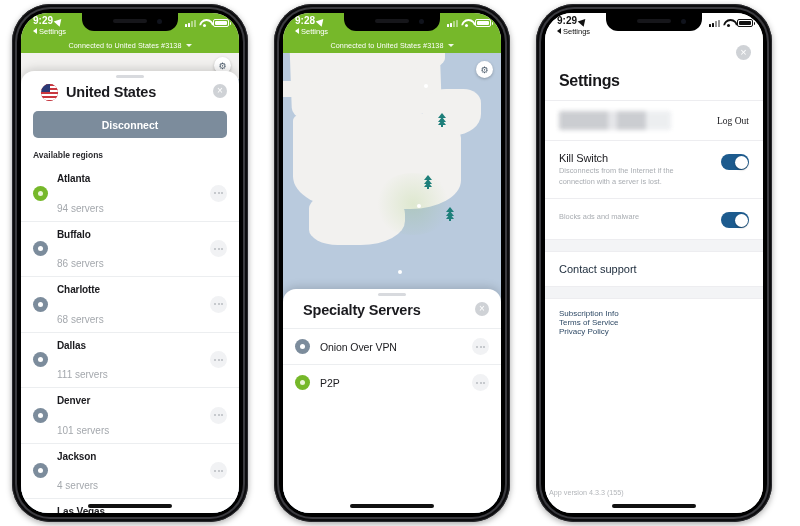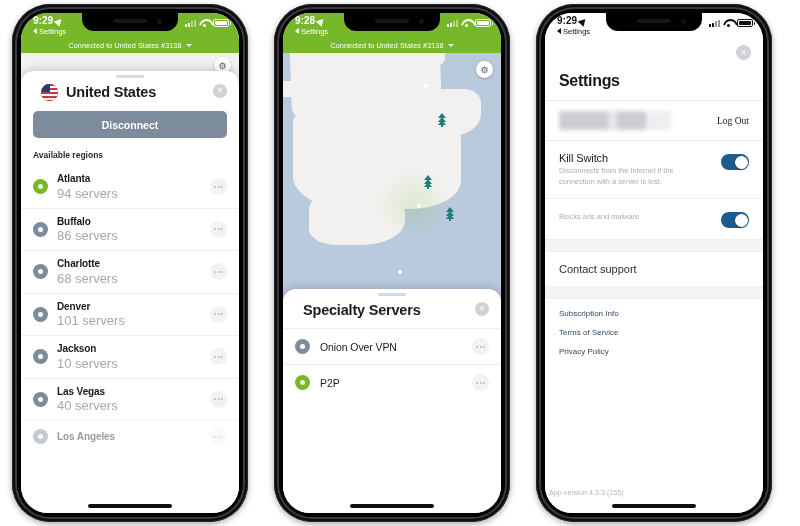--- a/index.html
+++ b/index.html
@@ -214,21 +214,21 @@
     background:#7c8c9c;position:relative;
     display:flex;align-items:center;justify-content:center;
   }
   .rpin::after{
     content:"";width:5px;height:5px;border-radius:50%;background:#fff;
   }
   .rpin.active{background:#76b82a;}
   .rpin.active::after{background:#eaf5d8;}
   .rtext{flex:1;min-width:0;}
   .rname{font-size:10px;color:#1b1b1f;font-weight:bold;letter-spacing:-.1px;line-height:1.15;}
-  .rsub{font-size:13px;color:#a4a8ad;margin-top:1px;}
+  .rsub{font-size:10px;color:#a4a8ad;margin-top:18px;}
   .dots{
     width:17px;height:17px;border-radius:50%;background:#f1f2f4;flex:none;
     display:flex;align-items:center;justify-content:center;gap:1.4px;
   }
   .dots i{width:2px;height:2px;border-radius:50%;background:#b7bbc0;display:block;}
 
   
   .spec-row{
     display:flex;align-items:center;gap:10px;
     padding:9px 12px;border-top:1px solid #eceef0;
@@ -270,21 +270,21 @@
   }
   .switch .knob{
     position:absolute;right:1.5px;top:1.5px;width:13px;height:13px;border-radius:50%;
     background:#fff;box-shadow:0 1px 2px rgba(0,0,0,.3);
   }
   .gap{height:11px;background:#f3f4f6;border-bottom:1px solid #ededf0;}
   .contact{
     padding:11px 14px;font-size:11px;color:#1b2a3a;border-bottom:1px solid #ededf0;
   }
   .gap2{height:11px;background:#f3f4f6;border-bottom:1px solid #ededf0;}
-  .links{padding:10px 14px 0 14px;display:flex;flex-direction:column;gap:10px;}
+  .links{padding:10px 14px 0 14px;display:flex;flex-direction:column;gap:0;}
   .links a{font-size:8px;color:#2f4a66;text-decoration:none;}
   .appver{
     margin-top:auto;padding:0 14px 16px 4px;font-size:7.2px;color:#b3b6ba;
   }
 </style>
 </head>
 <body>
 
 <div class="stage">
 
@@ -375,34 +375,46 @@
             </span>
             <span class="dots">
                 <i></i>
                 <i></i>
                 <i></i>
               </span>
           </div>
           <div class="region-row">
             <span class="rpin"></span>
             <span class="rtext">
+              <span class="rname" style="display:block">Dallas</span>
+              <span class="rsub" style="display:block">111 servers</span>
+            </span>
+            <span class="dots">
+                <i></i>
+                <i></i>
+                <i></i>
+              </span>
+          </div>
+          <div class="region-row">
+            <span class="rpin"></span>
+            <span class="rtext">
               <span class="rname" style="display:block">Denver</span>
               <span class="rsub" style="display:block">101 servers</span>
             </span>
             <span class="dots">
                 <i></i>
                 <i></i>
                 <i></i>
               </span>
           </div>
           <div class="region-row">
             <span class="rpin"></span>
             <span class="rtext">
               <span class="rname" style="display:block">Jackson</span>
-              <span class="rsub" style="display:block">10 servers</span>
+              <span class="rsub" style="display:block">4 servers</span>
             </span>
             <span class="dots">
                 <i></i>
                 <i></i>
                 <i></i>
               </span>
           </div>
           <div class="region-row">
             <span class="rpin"></span>
             <span class="rtext">

